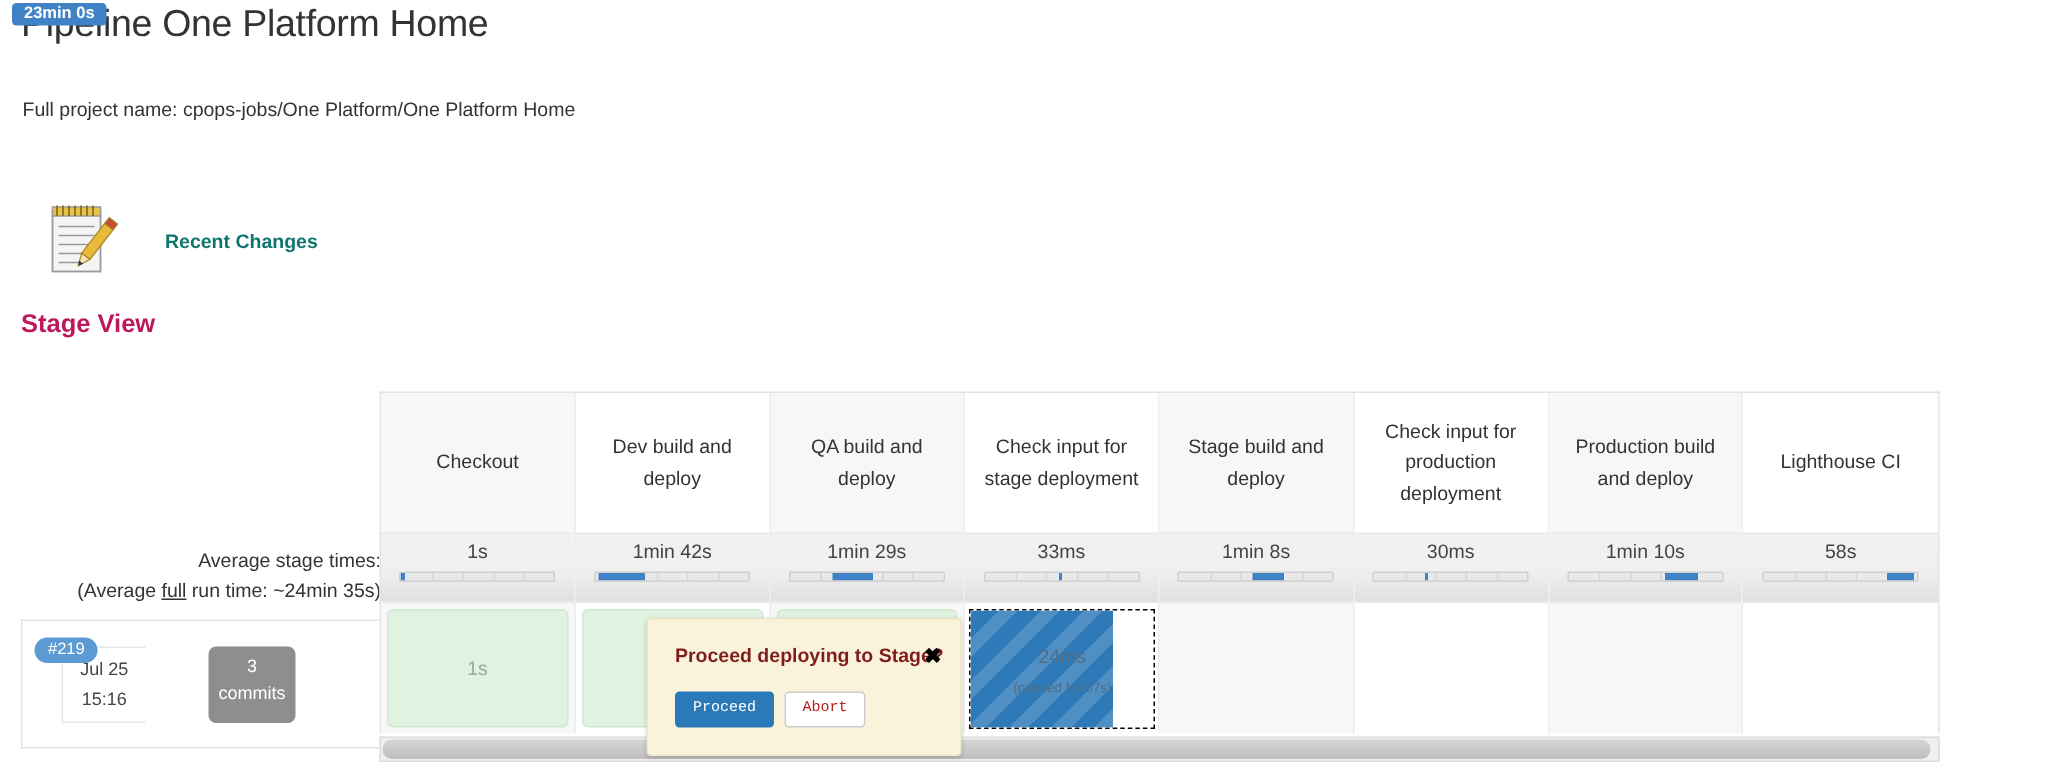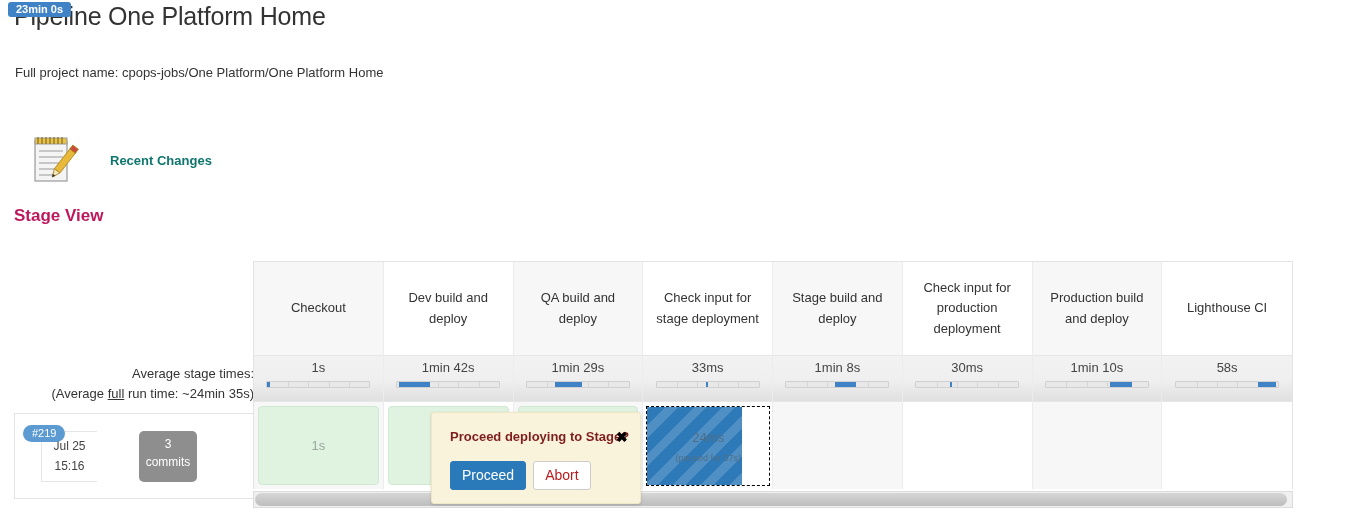--- a/index.html
+++ b/index.html
@@ -284,26 +284,26 @@
     cursor: pointer;
     font-weight: bold;
   }
   .dialog-buttons {
     position: absolute;
     left: 18px; top: 48px;
     display: flex;
     gap: 7px;
   }
   .btn {
-    font-size: 14px;
+    font-size: 10px;
     padding: 5px 11px 6px;
     border-radius: 3px;
     cursor: pointer;
     box-sizing: border-box;
-    font-family: Liberation Sans, sans-serif;
+    font-family: Liberation Mono, monospace;
   }
   .btn-proceed { background: #2a7ab9; border: 1px solid #2a7ab9; color: #ffffff; }
   .btn-abort  { background: #ffffff; border: 1px solid #cccccc; color: #b91c1c; }
 
   
   .hscroll {
     position: absolute;
     left: 253px; top: 491px;
     width: 1040px;
     height: 17px;

